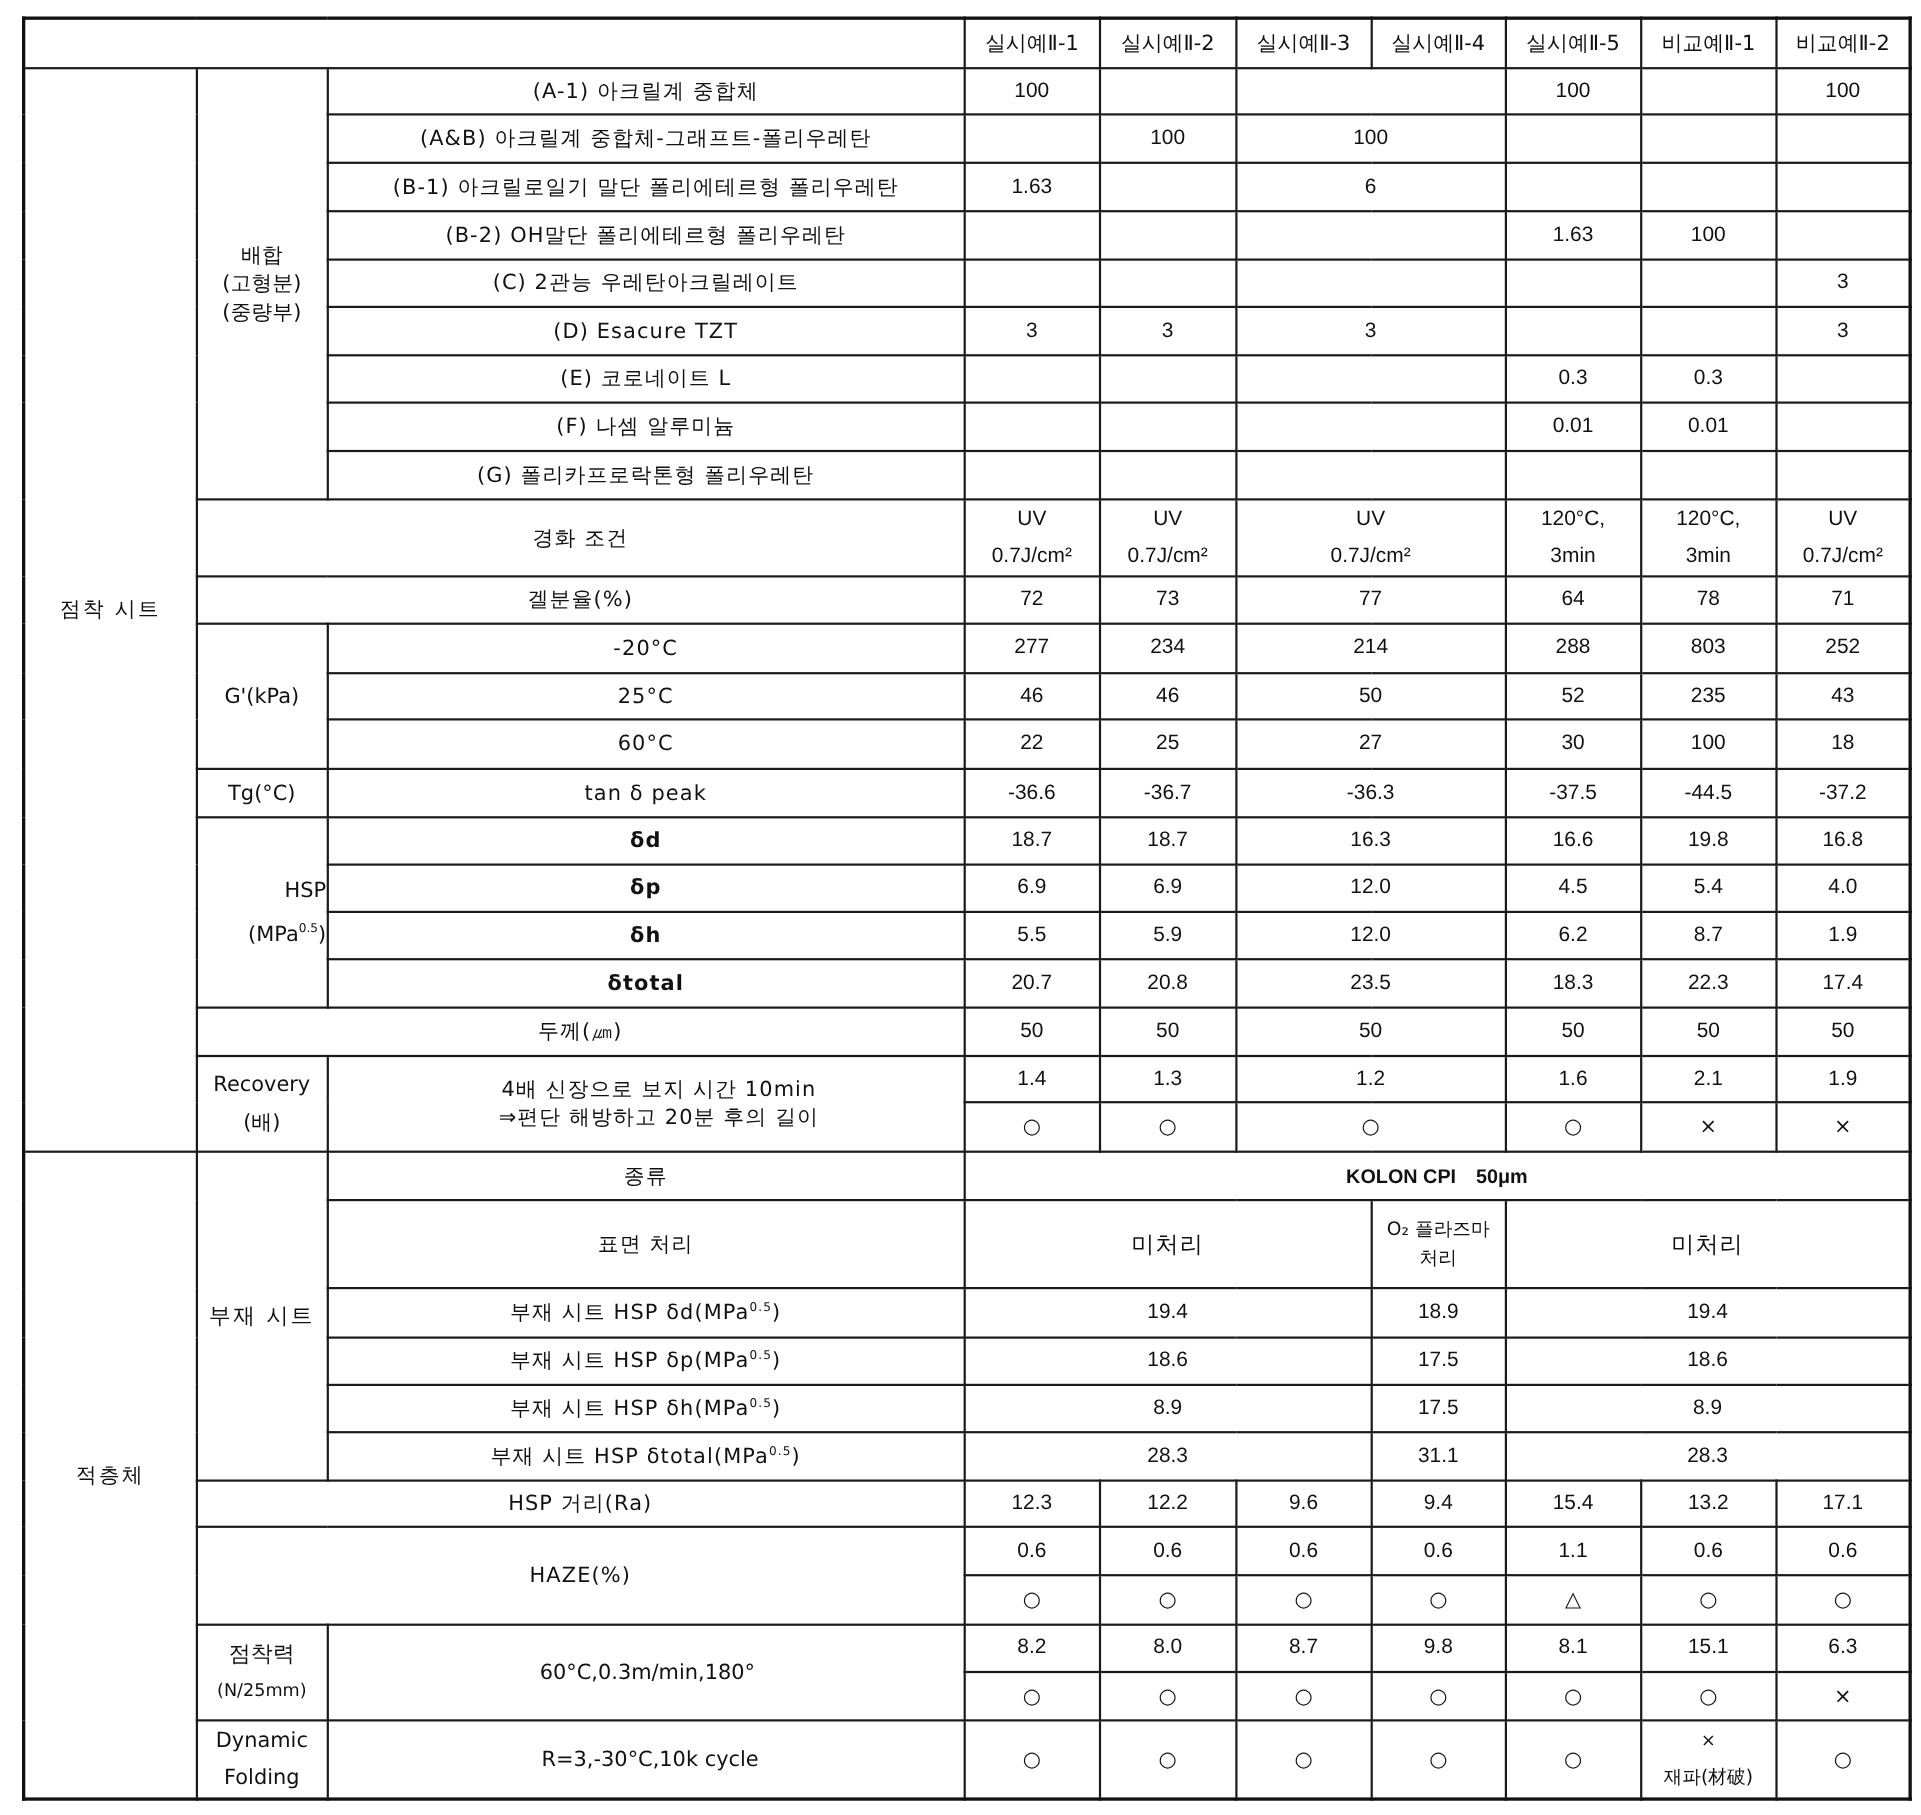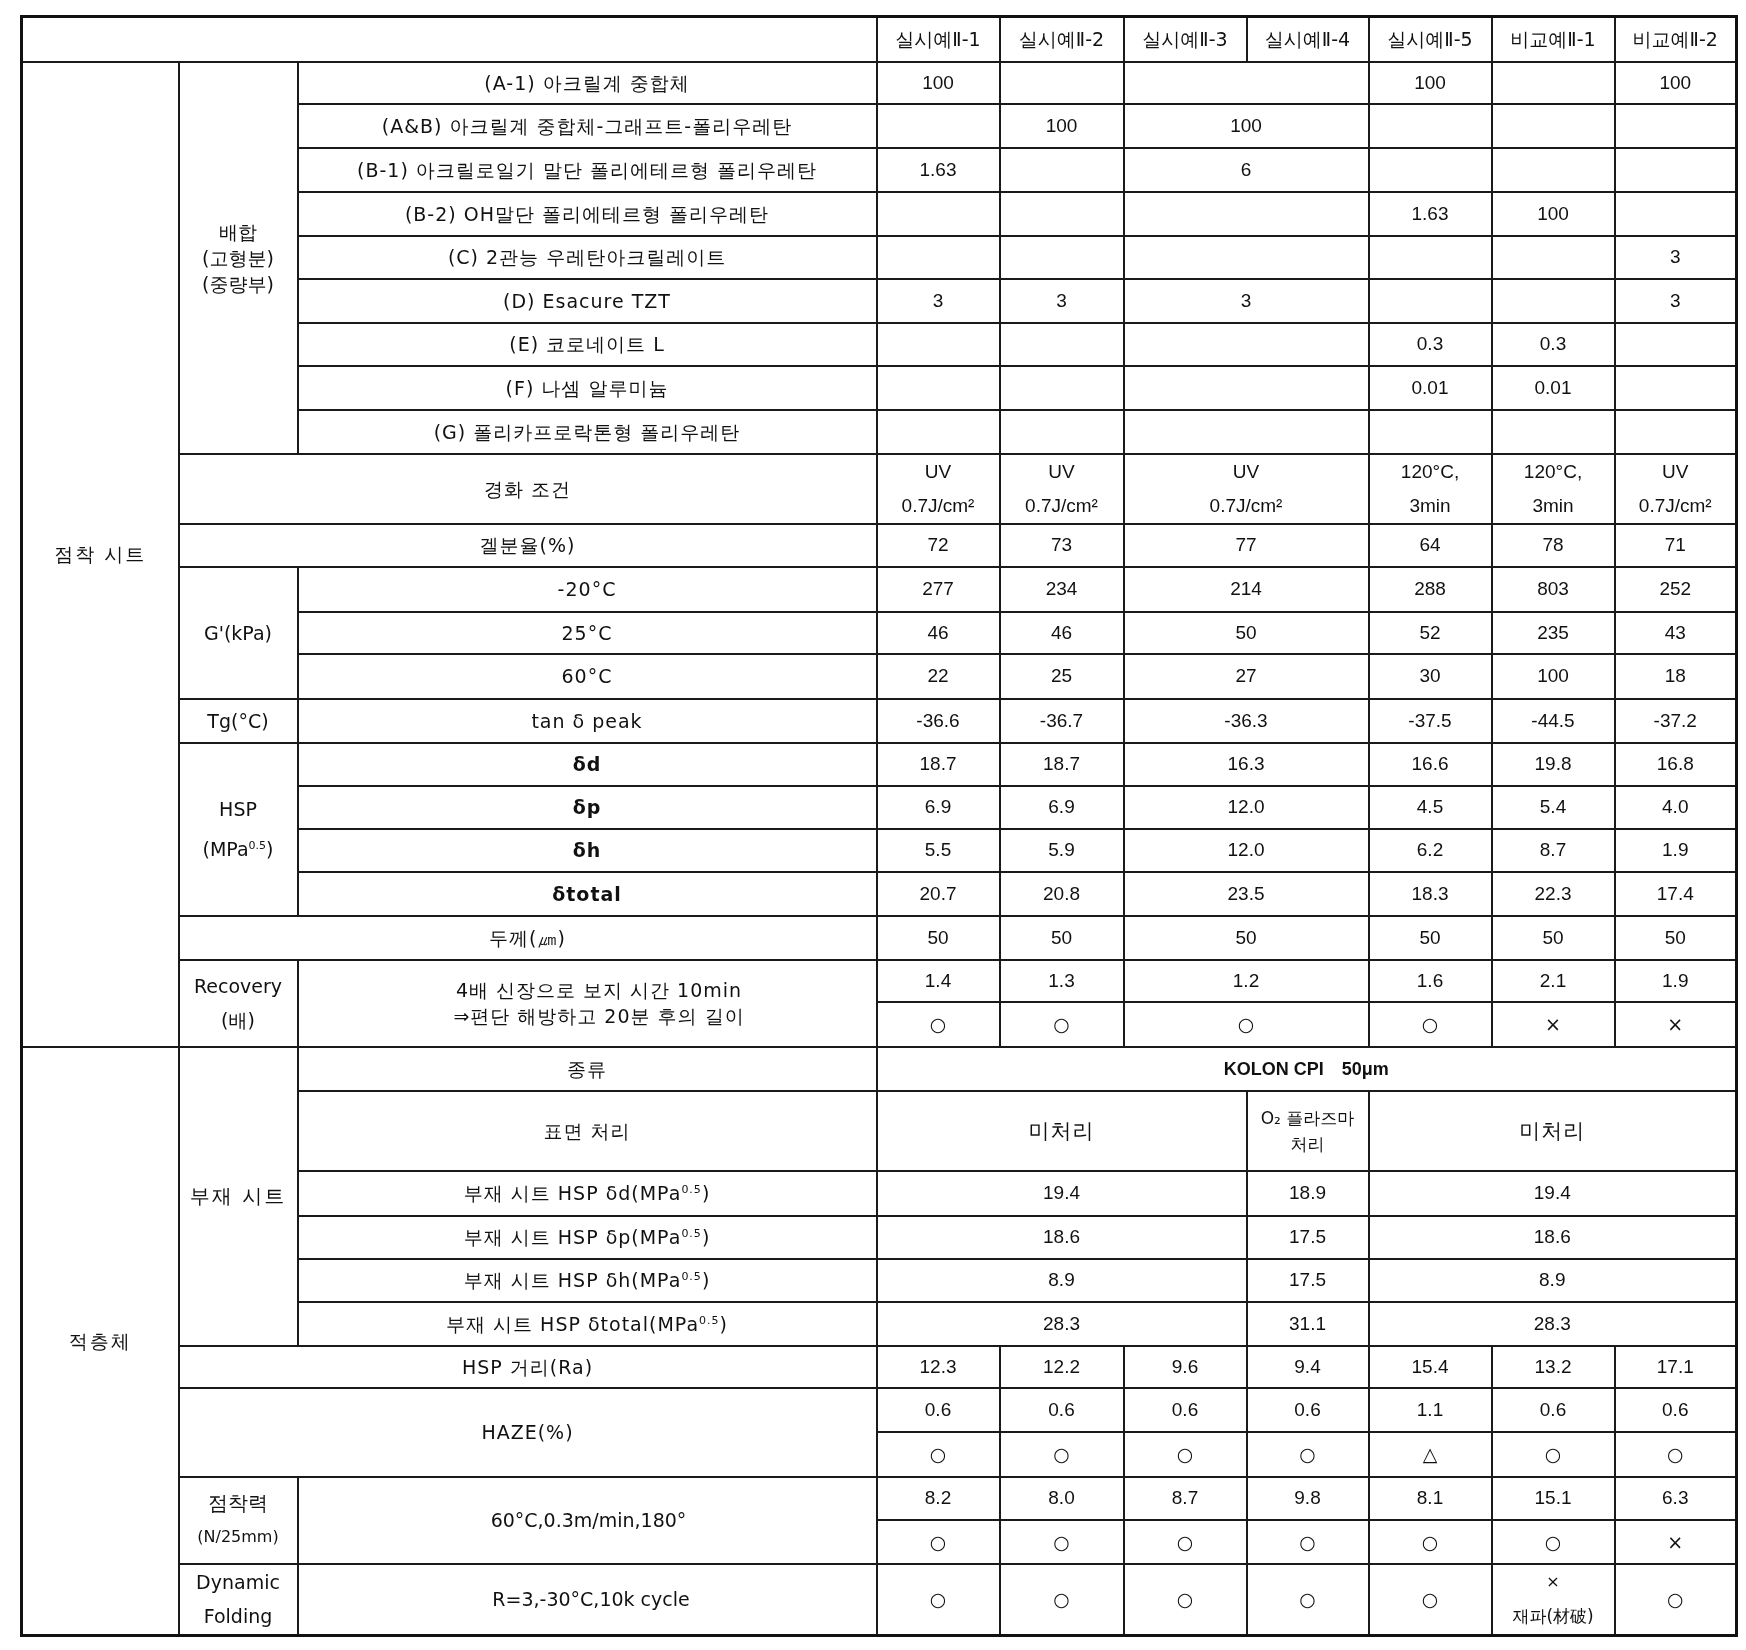--- a/index.html
+++ b/index.html
@@ -11,21 +11,21 @@
                   font-size:19px; line-height:22px; overflow:hidden; white-space:nowrap; }
   td.hdr { font-size:17px; letter-spacing:0px;border-radius:20px; }
   td.lbl { text-align:left; padding-left:7px; font-size:19px; letter-spacing:1px; }
   td.clbl { font-size:19px; letter-spacing:1px; }
   td.sec { font-size:21px; letter-spacing:2px; }
   td.grp { font-size:18px; }
   td.num { font-family:"Liberation Sans","DejaVu Sans",sans-serif; font-size:19px; }
   td.sym { font-size:20px; }
   .line { display:block; }
   .grp-formulation .line { line-height:26px; }
-  .grp-hsp .line { line-height:40px; }
+  .grp-hsp .line { line-height:40px;text-align:right; }
   .two .line { line-height:34px; }
   .small2 .line { line-height:26px; font-size:17px; }
   sup.exp { font-size:11px; line-height:0; vertical-align:super; }
   .delta { font-weight:bold; }
   tr.h42 { height:42px; } tr.h43 { height:43px; } tr.h44 { height:44px; } tr.h45 { height:45px; }
   tr.h73 { height:59px; } tr.h75 { height:80px; } tr.h72 { height:72px; }
 </style>
 </head>
 <body>
 

